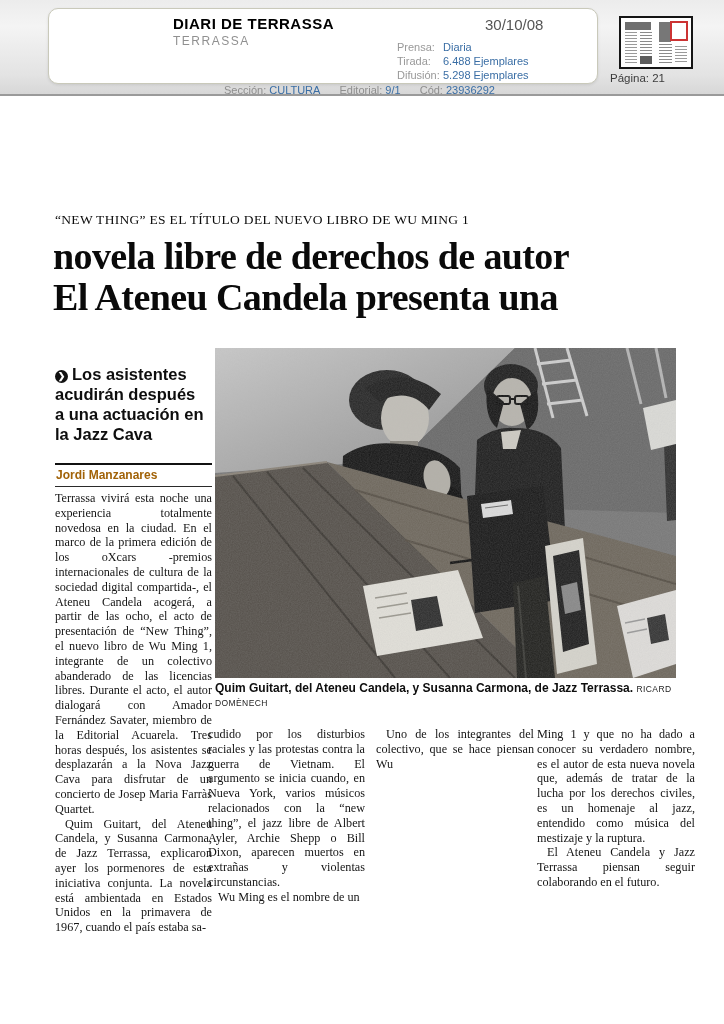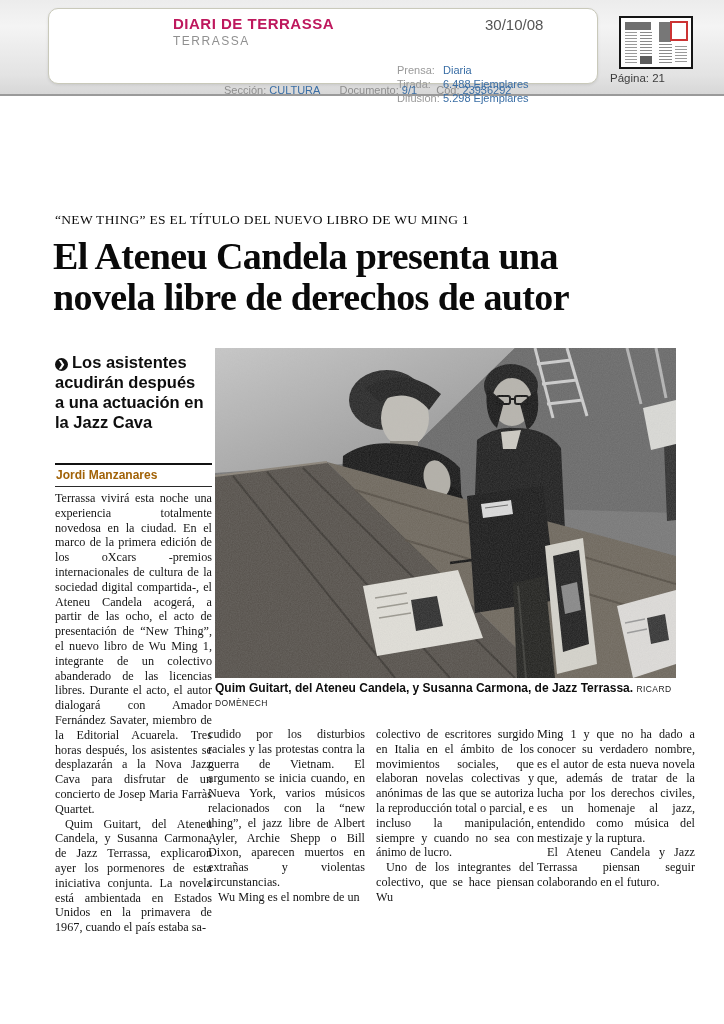--- a/index.html
+++ b/index.html
@@ -11,24 +11,24 @@
   html,body{background:#fff;}
   .page{position:relative;width:724px;height:1024px;background:#fff;overflow:hidden;
         font-family:"Liberation Sans",sans-serif;}
 
   
   .topbar{position:absolute;left:0;top:0;width:724px;height:96px;
           background:linear-gradient(180deg,#ececec 0%,#f4f4f4 28%,#e3e3e3 80%,#d7d7d7 100%);
           border-bottom:2px solid #9a9a9a;}
   .header-card{position:absolute;left:48px;top:8px;width:550px;height:76px;background:#fff;
                border:1px solid #c9c9ba;border-radius:10px;box-shadow:0 1px 3px rgba(0,0,0,.10);}
-  .pub-name{position:absolute;left:124px;top:6px;font-size:15px;font-weight:bold;color:#be185d;letter-spacing:.5px;}
+  .pub-name{position:absolute;left:124px;top:6px;font-size:15px;font-weight:bold;color:#000000;letter-spacing:.5px;}
   .pub-city{position:absolute;left:124px;top:25px;font-size:12px;color:#909090;letter-spacing:1.5px;}
   .pub-date{position:absolute;left:436px;top:7px;font-size:15px;color:#555;}
-  .stats{position:absolute;left:348px;top:31px;font-size:11px;line-height:14px;margin-top:23px;}
+  .stats{position:absolute;left:348px;top:31px;font-size:11px;line-height:14px;}
   .stat-label{display:inline-block;width:46px;color:#999;}
   .stat-value{color:var(--link-blue);}
   .section-bar{position:absolute;left:224px;top:84px;font-size:11px;color:#8e8e8e;white-space:nowrap;}
   .section-bar .pair{margin-right:16px;}
   .section-bar .val{color:var(--link-blue);}
 
   
   .thumb-wrap{position:absolute;left:619px;top:16px;width:74px;height:53px;border:2px solid #151515;
               background:#fff;display:flex;gap:2px;padding:2px;cursor:pointer;}
   .thumb-page{flex:1;position:relative;background:#fff;overflow:hidden;}
@@ -48,21 +48,21 @@
                  font-size:11.5px;color:#3c3c3c;}
 
   
   .kicker{position:absolute;left:55px;top:212px;width:620px;
           font-family:"Liberation Serif",serif;font-size:13.5px;color:#0c0c0c;letter-spacing:.3px;}
   .headline{position:absolute;left:53px;top:236px;width:660px;
             font-family:"Liberation Serif",serif;font-weight:bold;font-size:38px;line-height:41px;
             color:#0a0a0a;letter-spacing:-.6px;}
   .headline .hl-line{white-space:nowrap;}
 
-  .standfirst{position:absolute;left:55px;top:352px;width:154px;
+  .standfirst{position:absolute;left:55px;top:364px;width:154px;
               font-weight:bold;font-size:16.5px;line-height:1.22;color:#0e0e0e;}
   .bullet{display:inline-block;width:13px;height:13px;border-radius:50%;background:#111;color:#fff;
           font-size:9px;line-height:13px;text-align:center;margin-right:4px;position:relative;top:-1px;}
 
   .byline-block{position:absolute;left:55px;top:463px;width:157px;border-top:2.5px solid #111;}
   .byline{font-weight:bold;font-size:12px;color:#a16207;padding:3px 0 4px 1px;
           border-bottom:1.5px solid #2a2a2a;}
 
   .bodycol{position:absolute;width:157px;font-family:"Liberation Serif",serif;
            font-size:12.2px;line-height:14.8px;color:var(--ink);text-align:justify;}
@@ -97,41 +97,41 @@
           <span class="stat-label">Tirada:</span><span class="stat-value">6.488 Ejemplares</span>
         </div>
         <div class="stat-row">
           <span class="stat-label">Difusión:</span><span class="stat-value">5.298 Ejemplares</span>
         </div>
       </div>
     </div>
 
     <div class="section-bar">
       <span class="pair"><span>Sección:</span> <span class="val">CULTURA</span></span>
-      <span class="pair"><span>Documento:</span> <span class="val">9/1</span></span>
+      <span class="pair"><span>Editorial:</span> <span class="val">9/1</span></span>
       <span class="pair"><span>Cód:</span> <span class="val">23936292</span></span>
     </div>
 
     <div class="thumb-wrap">
       <div class="thumb-page left"></div>
       <div class="thumb-page right">
         <div class="thumb-highlight"></div>
       </div>
     </div>
     <div class="thumb-caption">
       <span>Página:</span>
       <span>21</span>
     </div>
   </div>
 
   <div class="kicker">“NEW THING” ES EL TÍTULO DEL NUEVO LIBRO DE WU MING 1</div>
 
   <h1 class="headline">
+    <div class="hl-line">novela libre de derechos de autor</div>
     <div class="hl-line">El Ateneu Candela presenta una</div>
-    <div class="hl-line">novela libre de derechos de autor</div>
   </h1>
 
   <div class="standfirst">
     <span class="bullet">❯</span><span>Los asistentes acudirán después a una actuación en la Jazz Cava</span>
   </div>
 
   <div class="byline-block">
     <div class="byline">Jordi Manzanares</div>
   </div>
 
@@ -231,21 +231,20 @@
   <div class="caption-row">
     <span class="caption-text">Quim Guitart, del Ateneu Candela, y Susanna Carmona, de Jazz Terrassa.</span>
     <span class="caption-credit">RICARD DOMÈNECH</span>
   </div>
 
   <div class="bodycol col2">
     <p>cudido por los disturbios raciales y las protestas contra la guerra de Vietnam. El argumento se inicia cuando, en Nueva York, varios músicos relacionados con la “new thing”, el jazz libre de Albert Ayler, Archie Shepp o Bill Dixon, aparecen muertos en extrañas y violentas circunstancias.</p>
     <p class="indent">Wu Ming es el nombre de un</p>
   </div>
   <div class="bodycol col3">
-    <p>colectivo de escritores surgido en Italia en el ámbito de los movimientos sociales, que elaboran novelas colectivas y anónimas de las que se autoriza la reproducción total o parcial, e incluso la manipulación, siempre y cuando no sea con ánimo de lucro.</p>
     <p class="indent">Uno de los integrantes del colectivo, que se hace piensan Wu</p>
   </div>
   <div class="bodycol col4">
     <p>Ming 1 y que no ha dado a conocer su verdadero nombre, es el autor de esta nueva novela que, además de tratar de la lucha por los derechos civiles, es un homenaje al jazz, entendido como música del mestizaje y la ruptura.</p>
     <p class="indent">El Ateneu Candela y Jazz Terrassa piensan seguir colaborando en el futuro.</p>
   </div>
 
 </div>
 
 </body></html>

